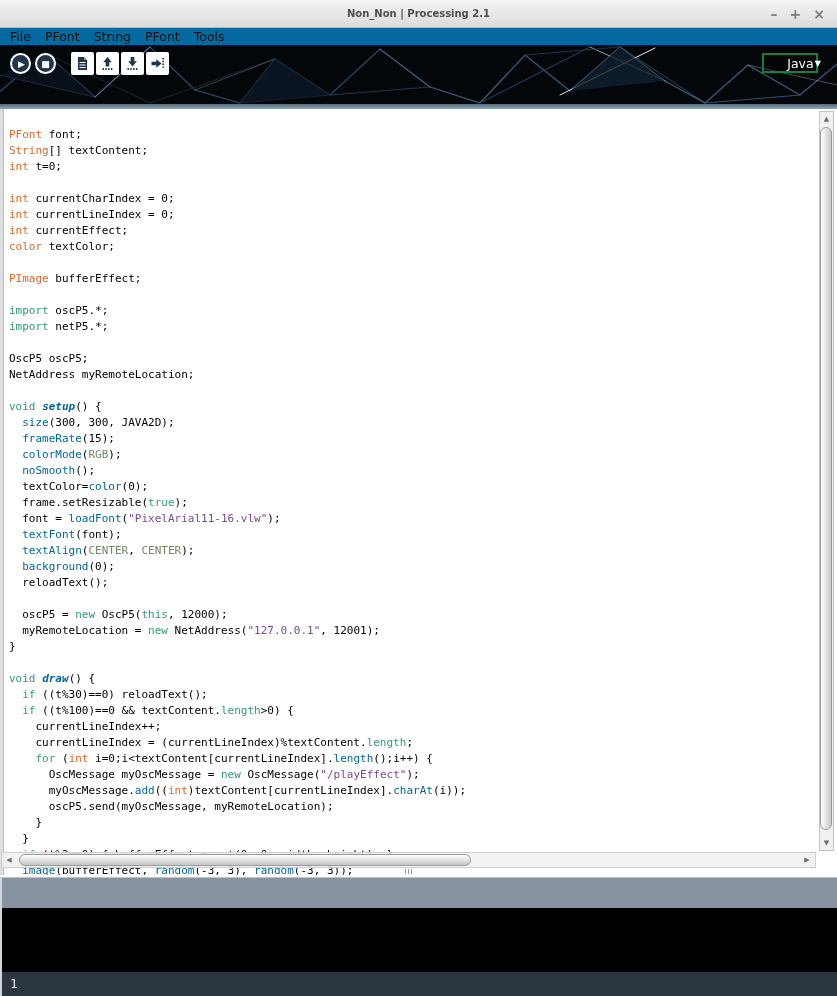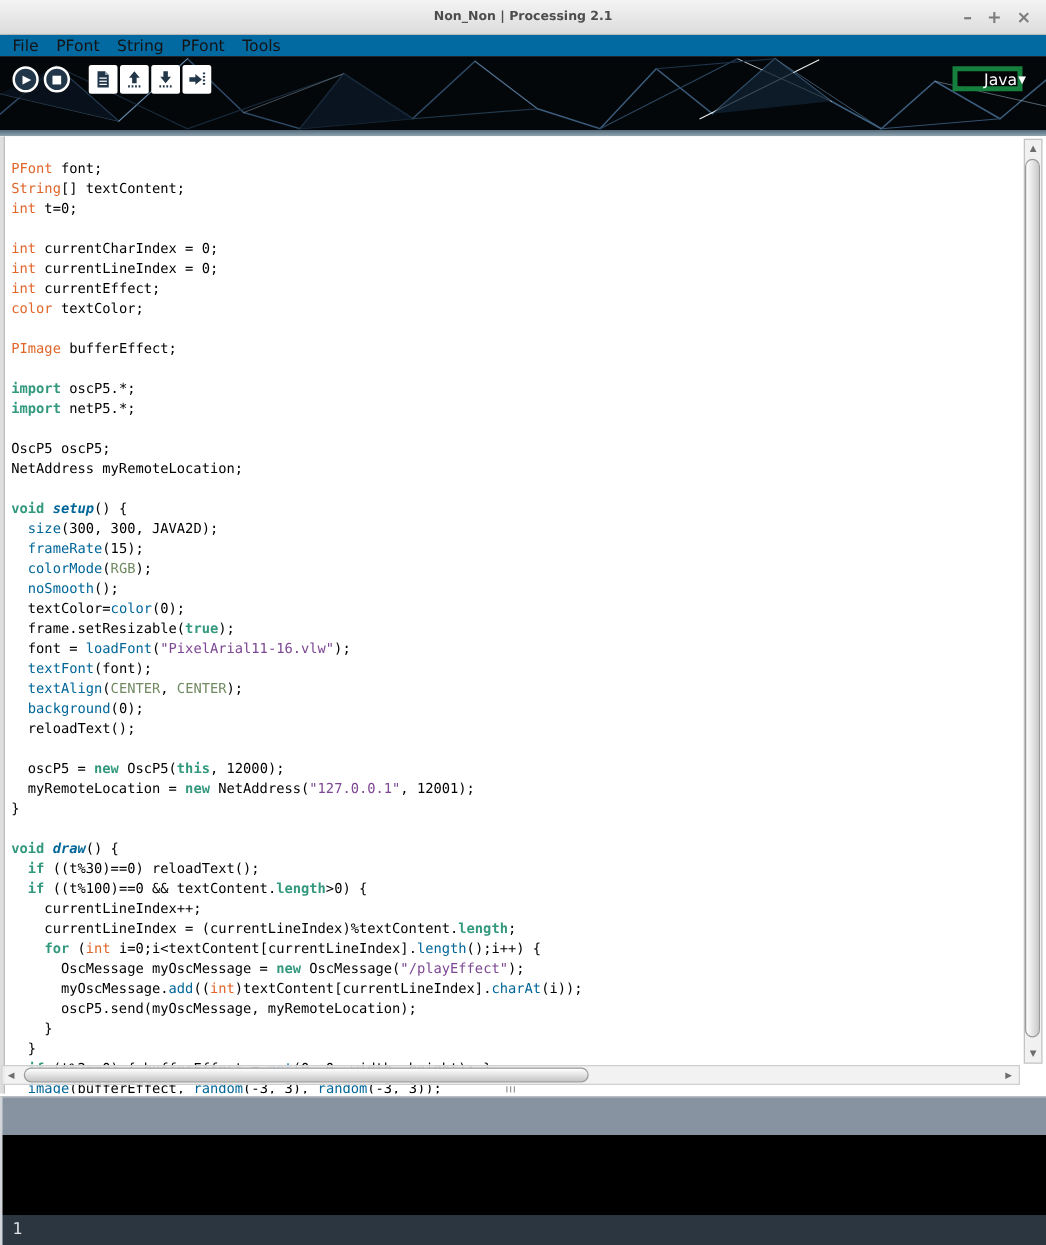--- a/index.html
+++ b/index.html
@@ -32,35 +32,35 @@
   .tb-square { position:absolute; width:23px; height:23px; background:#ffffff; border-radius:2px;
     display:flex; align-items:center; justify-content:center; }
   .run-btn  { left:10px; top:8px; } .run-btn span  { font-size:9px; margin-left:2px; }
   .stop-btn { left:35px; top:8px; } .stop-btn span { font-size:9px; }
   .new-btn    { left:71px;  top:7px; }
   .open-btn   { left:96px;  top:7px; }
   .save-btn   { left:121px; top:7px; }
   .export-btn { left:146px; top:7px; }
 
   .mode-dd { position:absolute; right:19px; top:8px; width:56px; height:20px;
-    border:4px solid #15803d; color:#ffffff; font-size:12.5px;
+    border:2px solid #15803d; color:#ffffff; font-size:12.5px;
     display:flex; align-items:center; justify-content:center; gap:1px; background:rgba(0,0,0,.25);padding-left:28px; }
   .mode-dd .caret { font-size:8px; }
 
   
   .editor { position:absolute; top:109px; left:0; width:837px; height:766px; background:#ffffff; overflow:hidden; }
   .editor .gutter-edge { position:absolute; left:0; top:0; bottom:0; width:4px;
     background:#dedede; border-right:1px solid #bdbdbd; }
   .code { position:absolute; top:0; left:5px; right:20px; bottom:0; padding:18px 0 0 4px;
     font-family:"DejaVu Sans Mono","Liberation Mono",monospace; font-size:11px; line-height:16px;
     white-space:pre; overflow:hidden; cursor:text; }
   .code-line { height:16px; }
   .tk-p  { color:#000000; }
   .tk-t  { color:#e0662a; }
-  .tk-k  { color:#33997e;font-weight:bold; }
+  .tk-k  { color:#33997e; }
   .tk-c  { color:#718a62; }
   .tk-f  { color:#006699; }
   .tk-fb { color:#006699; font-weight:bold;font-style:italic; }
   .tk-s  { color:#7d4793; }
 
   
   .vscroll { position:absolute; top:2px; right:3px; width:15px; height:740px;
     background:#f1f1f1; border:1px solid #c3c3c3; }
   .vscroll .arrow { position:absolute; left:0; width:13px; height:14px; color:#6e6e6e; font-size:7px;
     display:flex; align-items:center; justify-content:center; }

